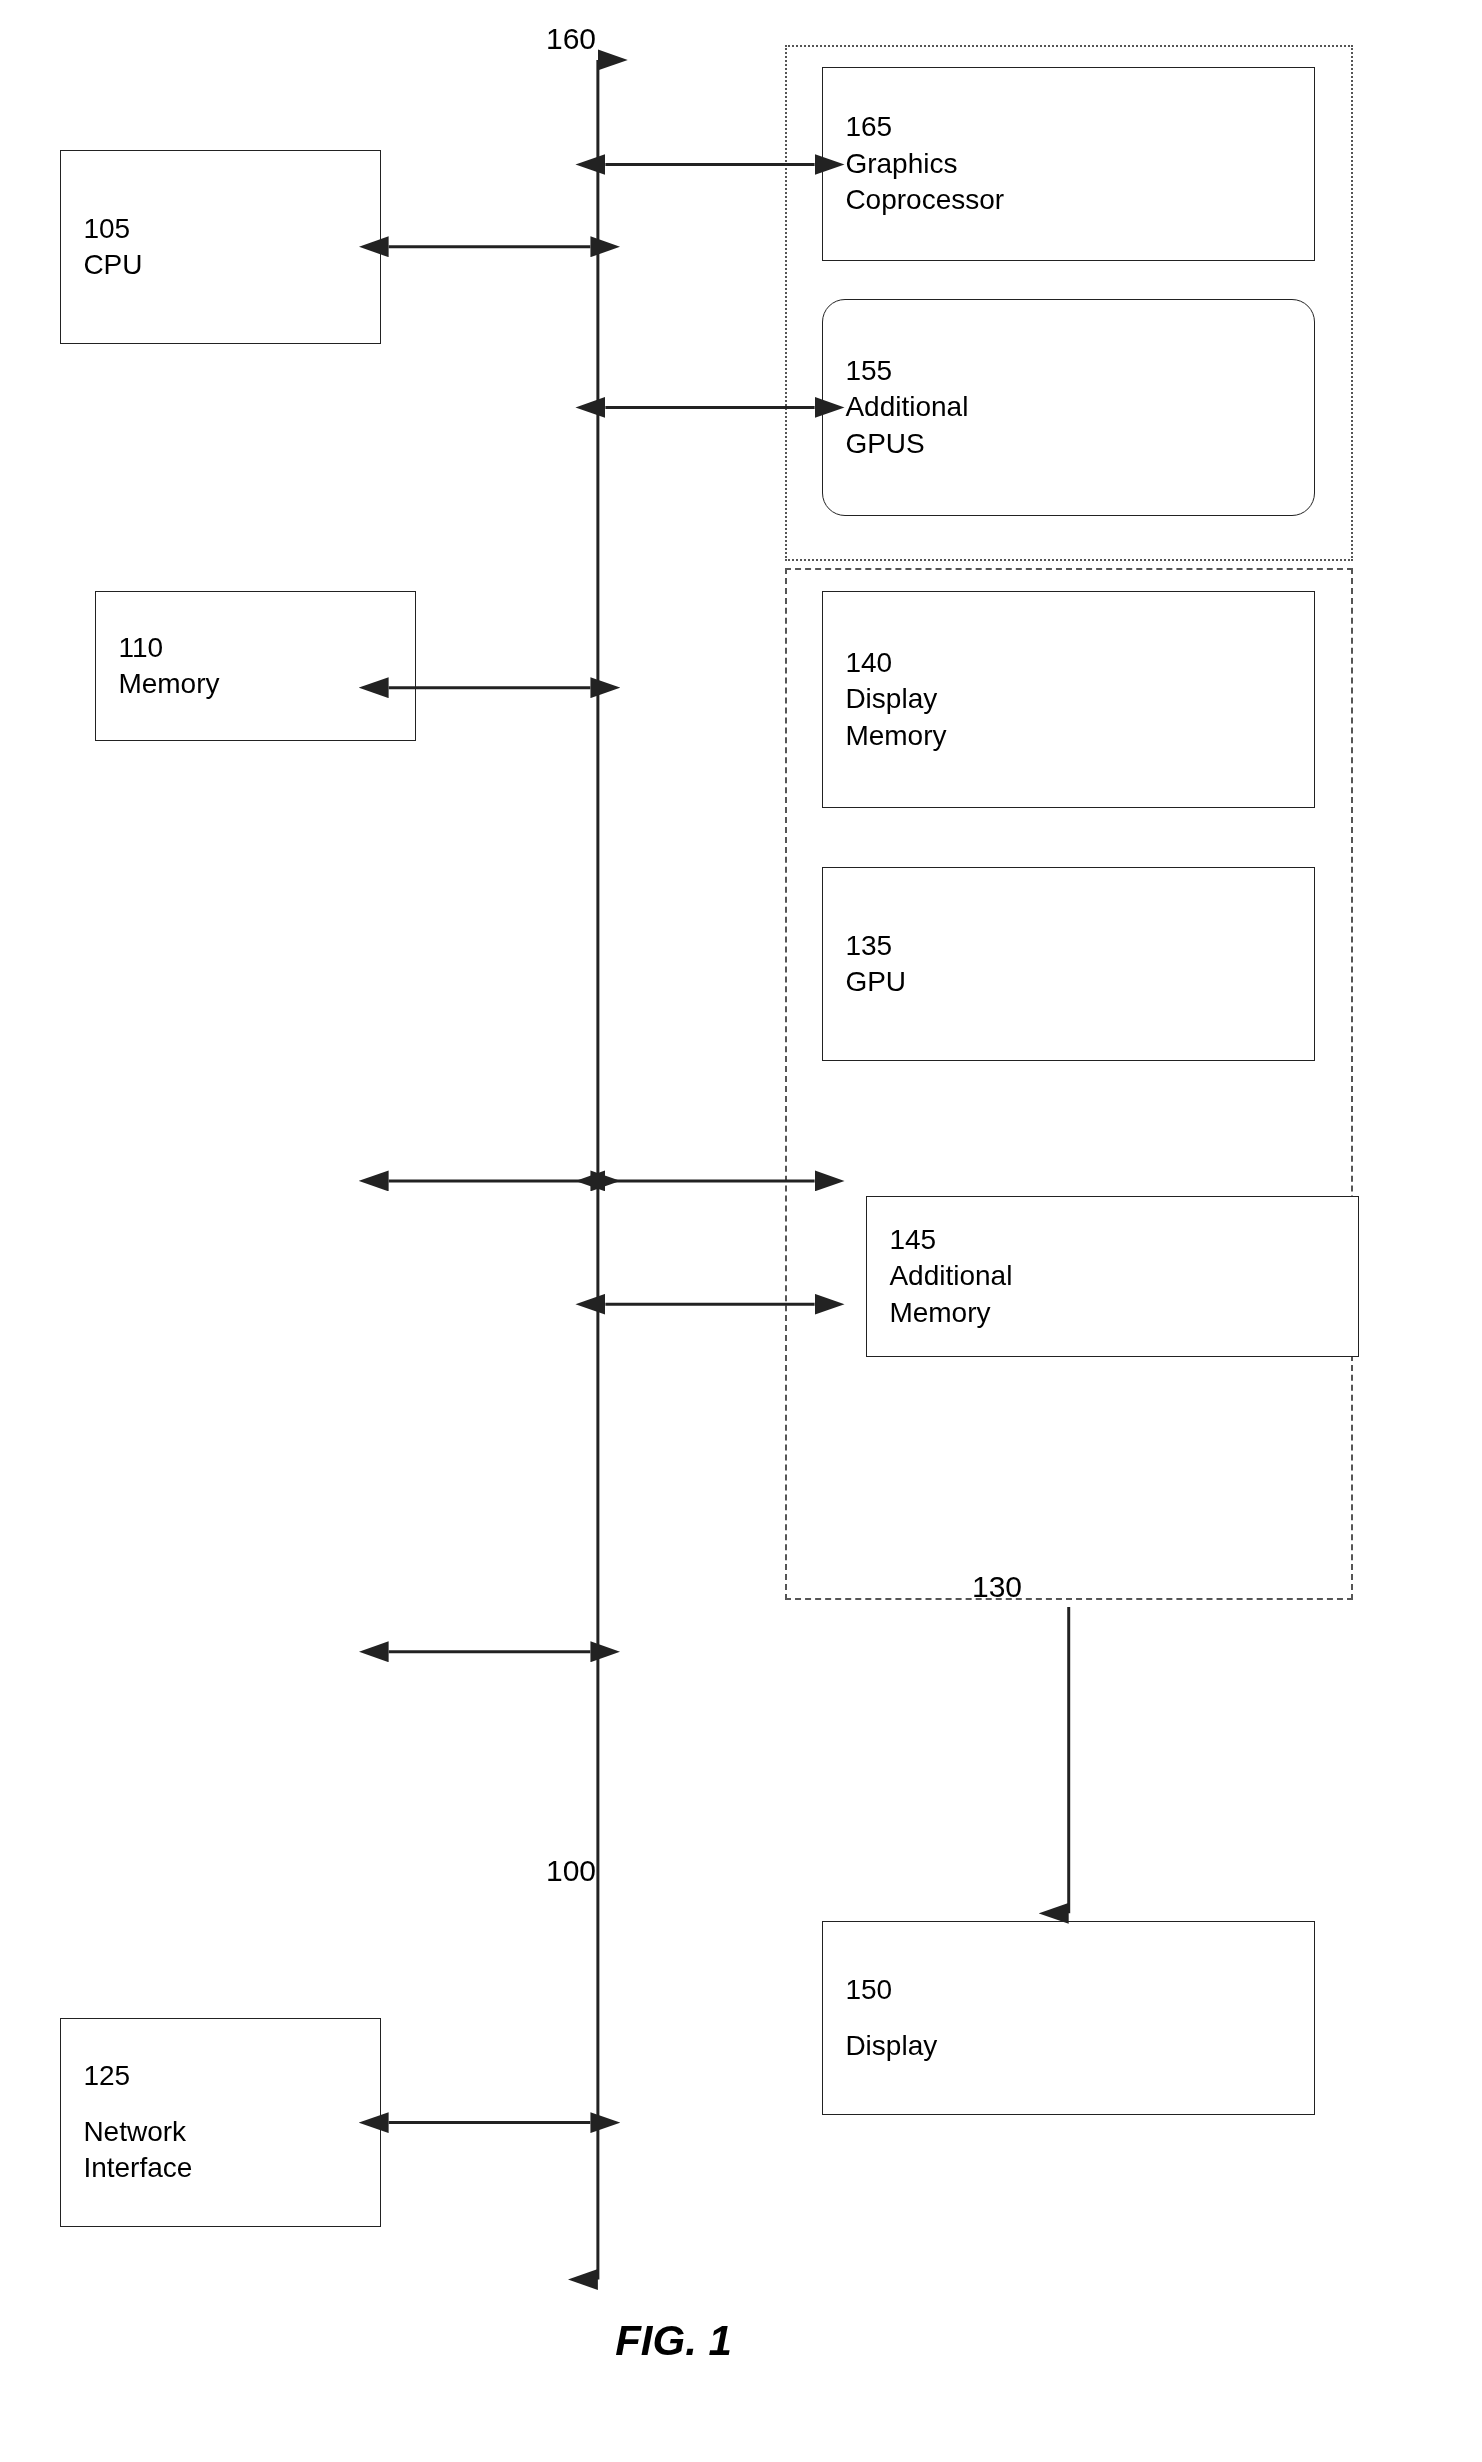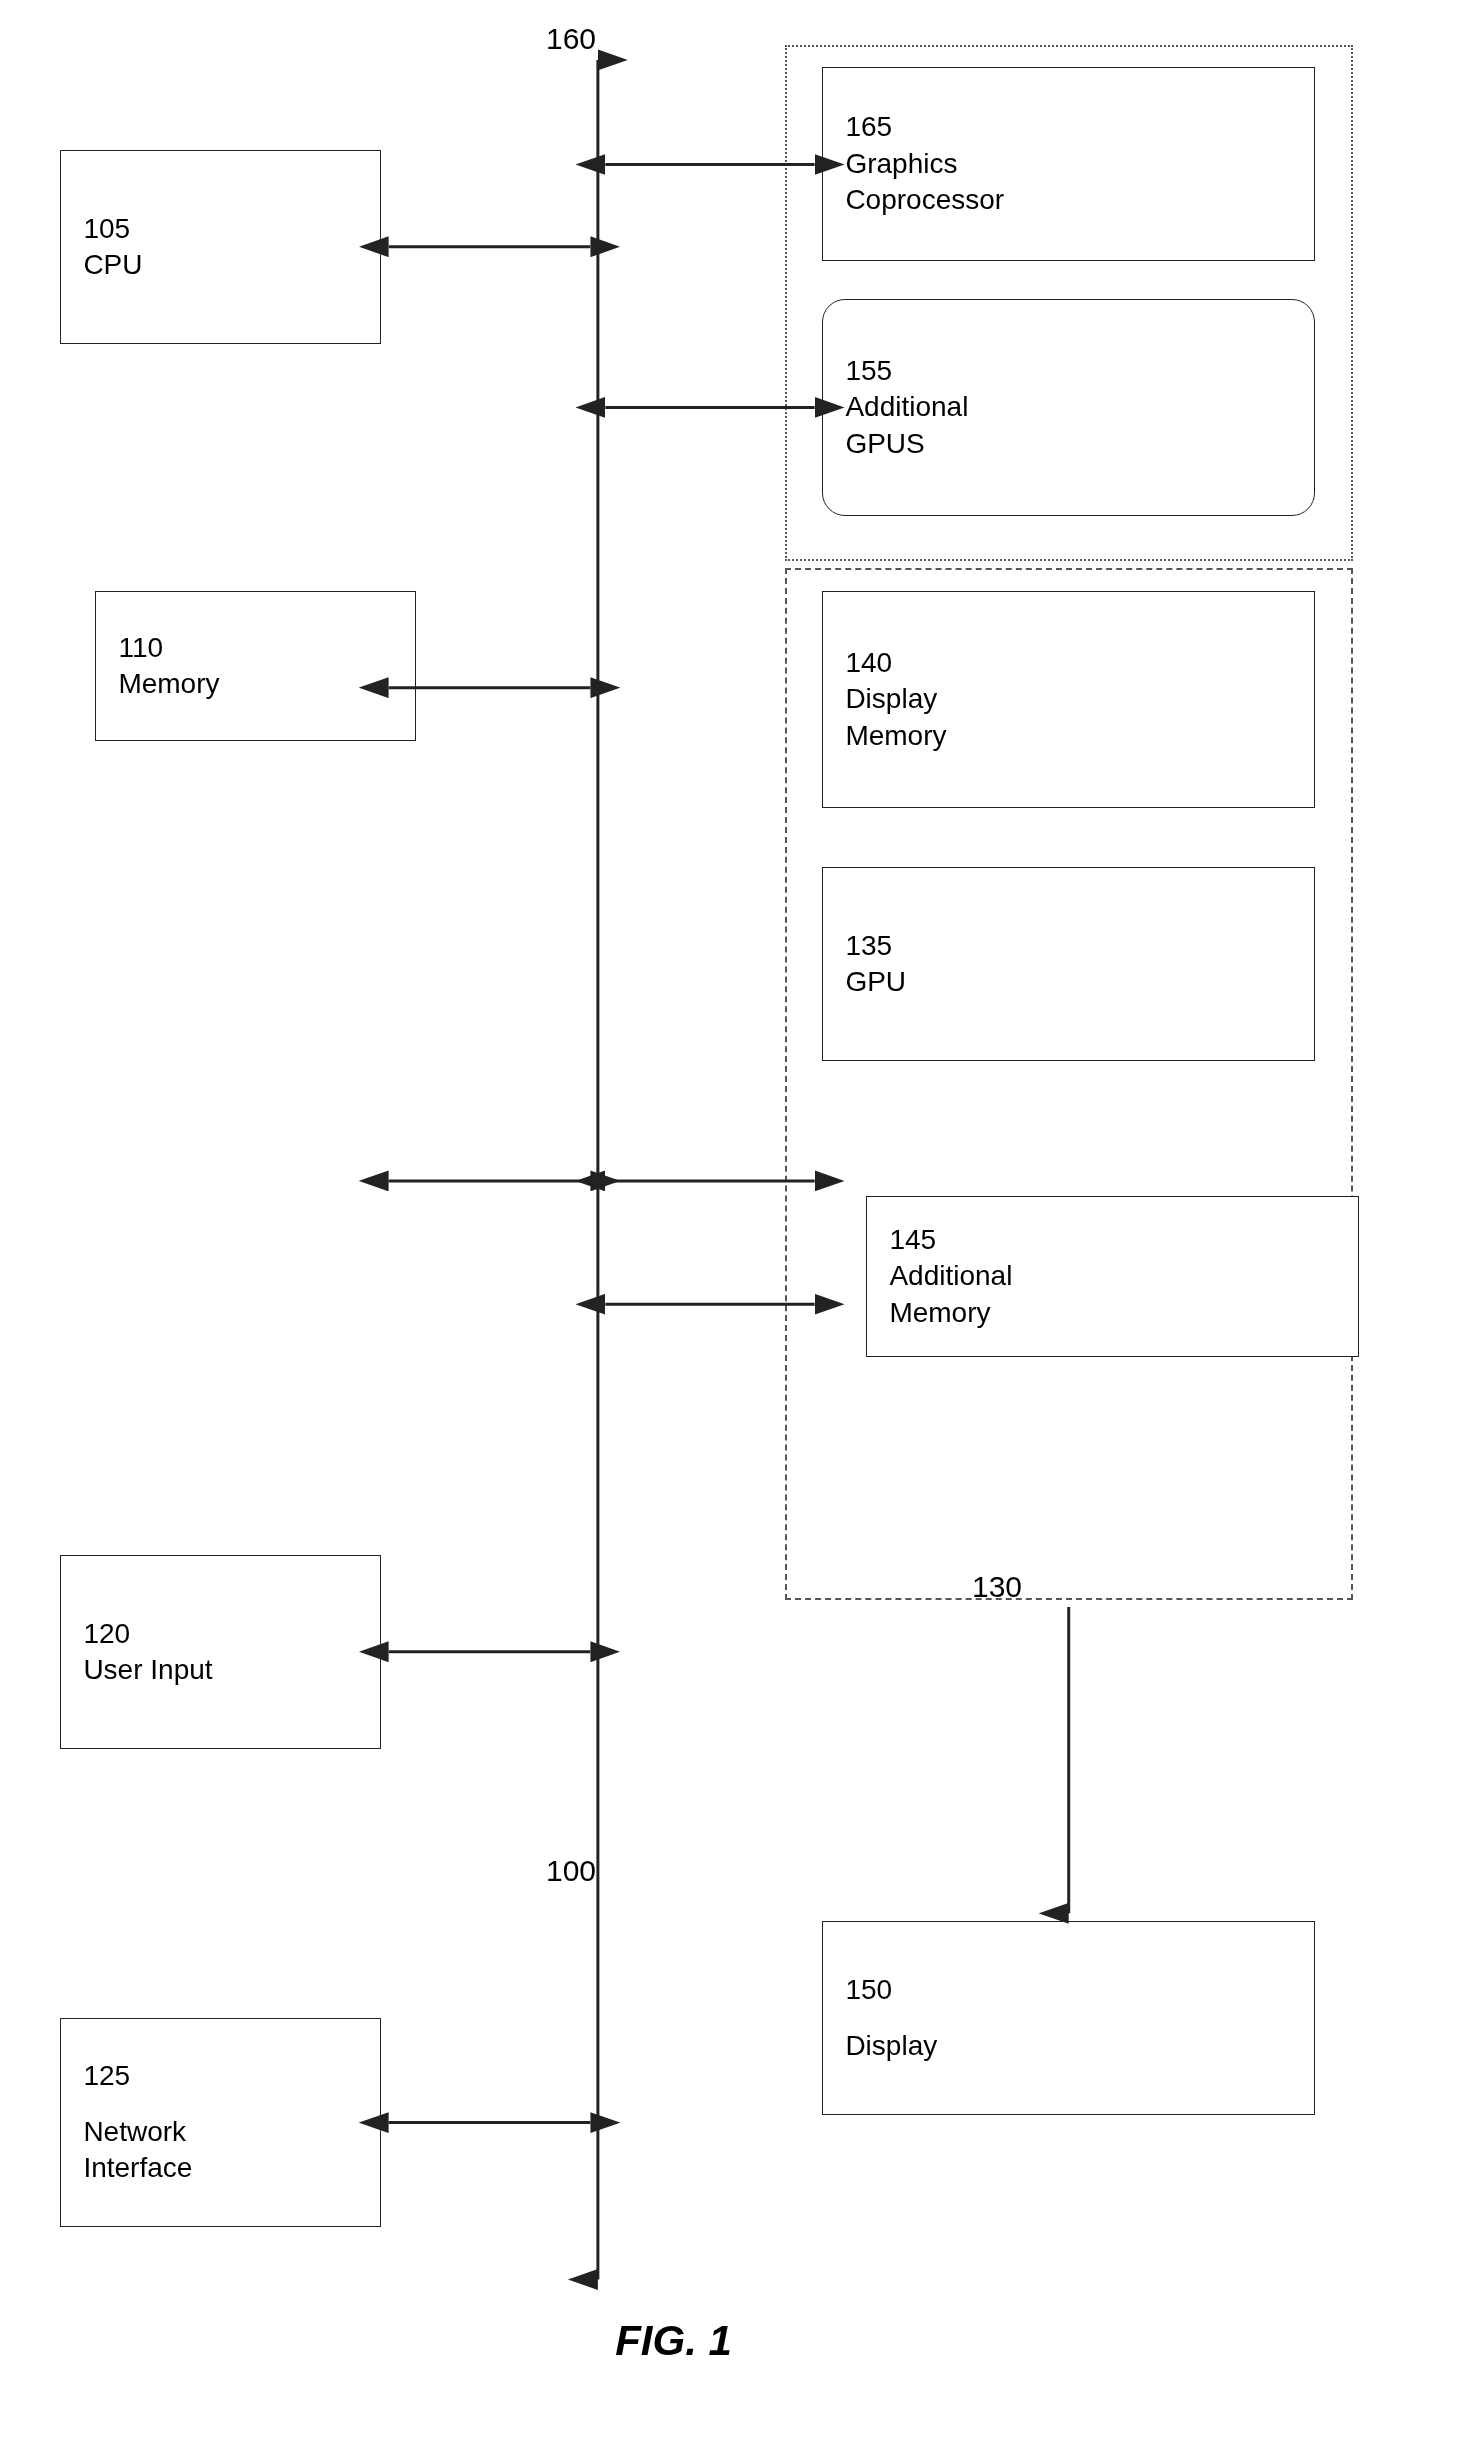--- a/index.html
+++ b/index.html
@@ -103,24 +103,20 @@
     <span class="box-num">105</span>
     <span class="box-label">CPU</span>
   </div>
 
   <div class="box" style="left: 60px; top: 591px; width: 321px; height: 150px; margin-left: 35px;">
     <span class="box-num">110</span>
     <span class="box-label">Memory</span>
   </div>
 
 
-  <div class="box" style="left: 60px; top: 1555px; width: 321px; height: 194px;">
-    <span class="box-num">120</span>
-    <span class="box-label">User Input</span>
-  </div>
 
   <div class="box" style="left: 60px; top: 2018px; width: 321px; height: 209px; gap: 19px;">
     <span class="box-num">125</span>
     <span class="box-label" style="white-space:pre-line;">Network
 Interface</span>
   </div>
 
   <div class="box" style="left: 822px; top: 67px; width: 493px; height: 194px;">
     <span class="box-num">165</span>
     <span class="box-label" style="white-space:pre-line;">Graphics

